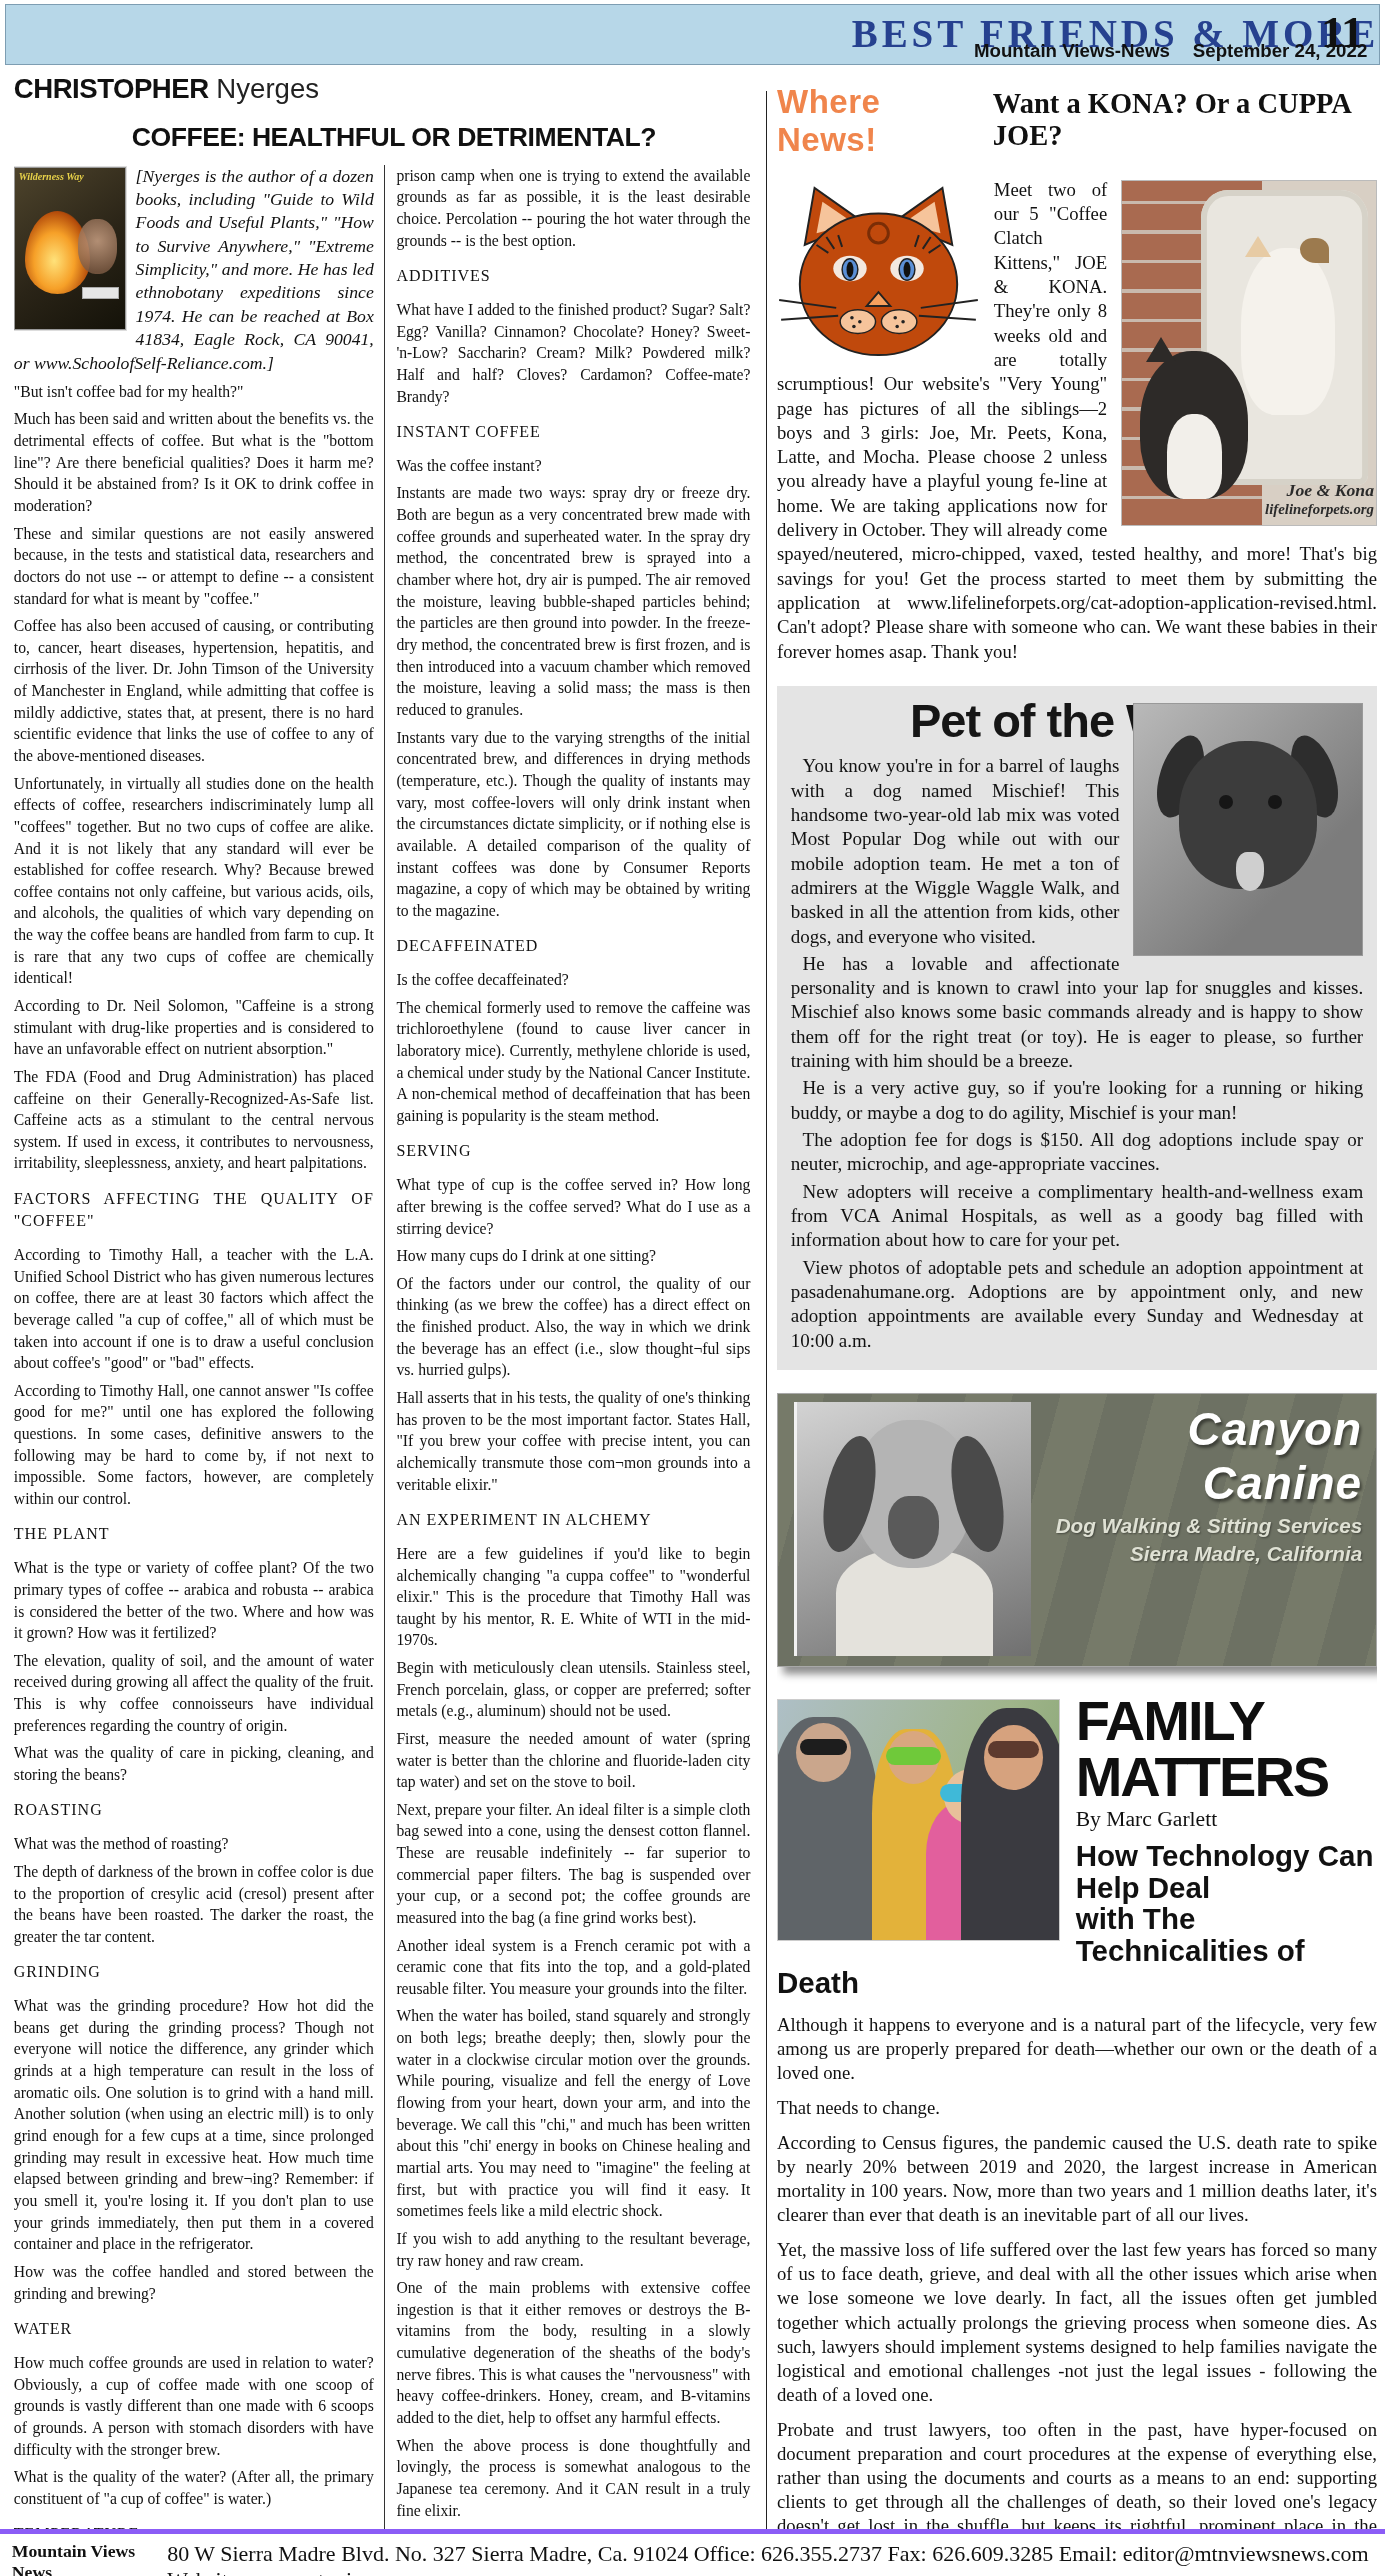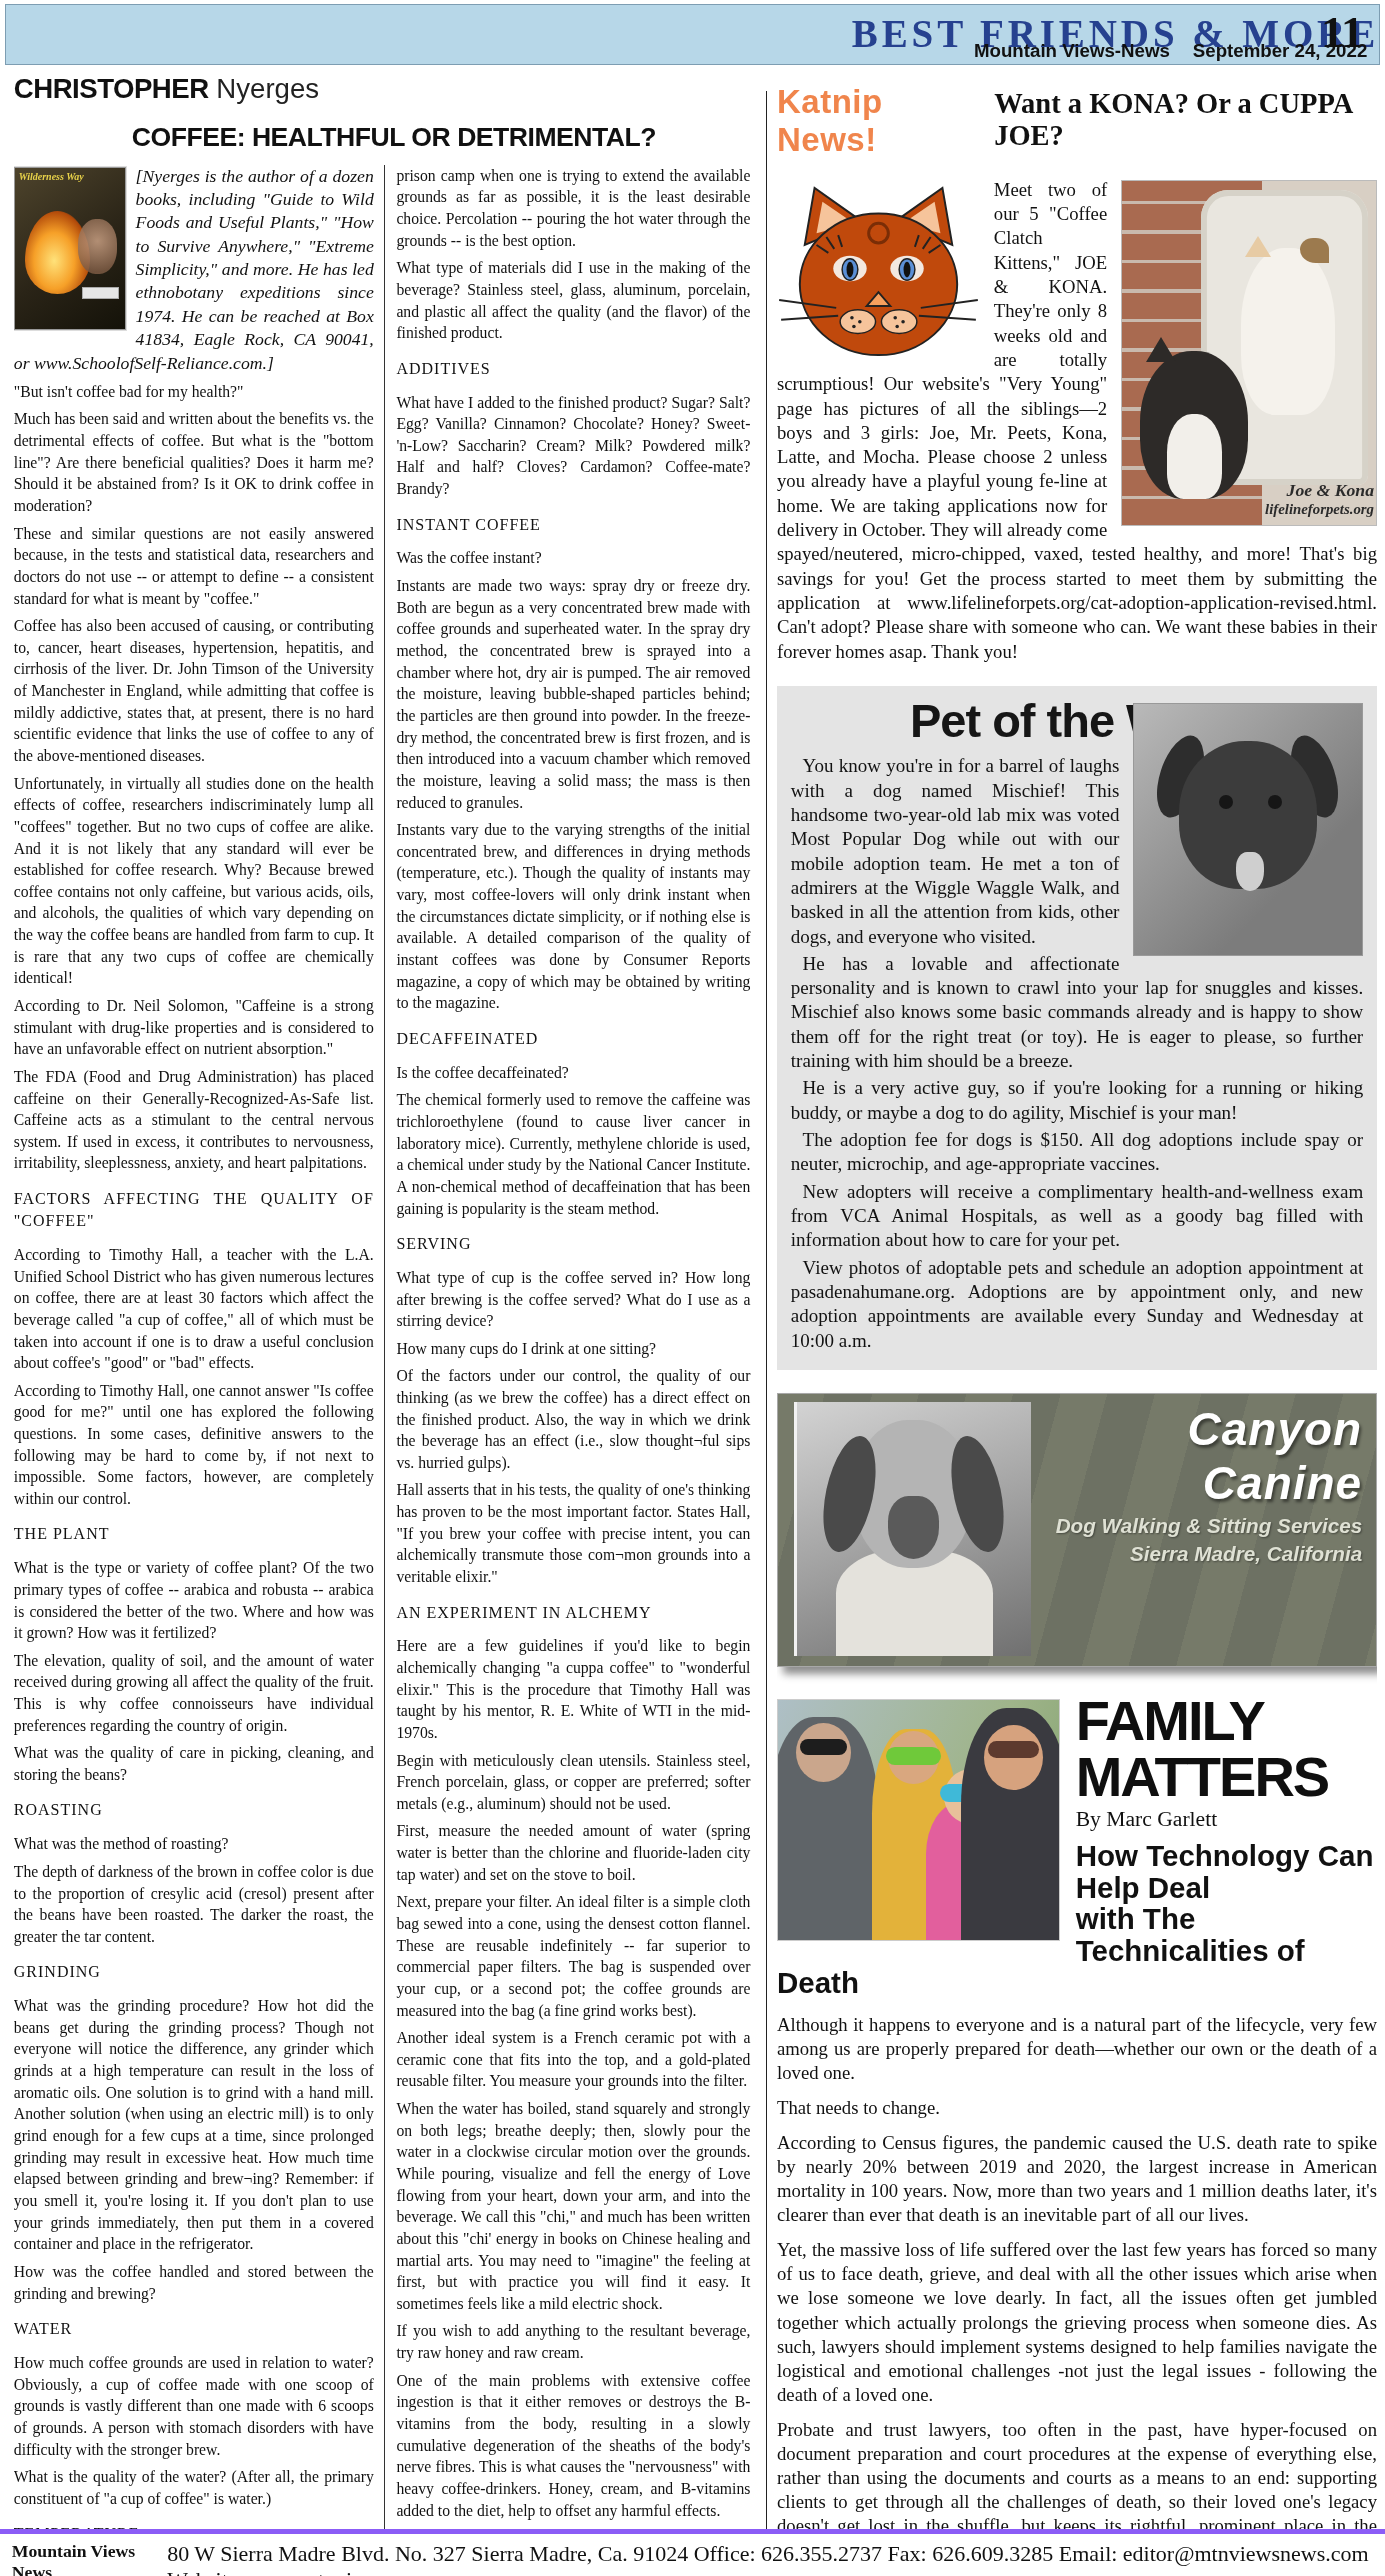--- a/index.html
+++ b/index.html
@@ -197,21 +197,20 @@
             <p>How was the coffee handled and stored between the grinding and brewing?</p>
             <h4>WATER</h4>
             <p>How much coffee grounds are used in relation to water? Obviously, a cup of coffee made with one scoop of grounds is vastly different than one made with 6 scoops of grounds. A person with stomach disorders with have difficulty with the stronger brew.</p>
             <p>What is the quality of the water? (After all, the primary constituent of "a cup of coffee" is water.)</p>
             <h4>TEMPERATURE</h4>
           </div>
       </div>
       <div class="c2">
         <div>
             <p>prison camp when one is trying to extend the available grounds as far as possible, it is the least desirable choice. Percolation -- pouring the hot water through the grounds -- is the best option.</p>
-            <p>What type of materials did I use in the making of the beverage? Stainless steel, glass, aluminum, porcelain, and plastic all affect the quality (and the flavor) of the finished product.</p>
             <h4>ADDITIVES</h4>
             <p>What have I added to the finished product? Sugar? Salt? Egg? Vanilla? Cinnamon? Chocolate? Honey? Sweet-'n-Low? Saccharin? Cream? Milk? Powdered milk? Half and half? Cloves? Cardamon? Coffee-mate? Brandy?</p>
             <h4>INSTANT COFFEE</h4>
             <p>Was the coffee instant?</p>
             <p>Instants are made two ways: spray dry or freeze dry. Both are begun as a very concentrated brew made with coffee grounds and superheated water. In the spray dry method, the concentrated brew is sprayed into a chamber where hot, dry air is pumped. The air removed the moisture, leaving bubble-shaped particles behind; the particles are then ground into powder. In the freeze-dry method, the concentrated brew is first frozen, and is then introduced into a vacuum chamber which removed the moisture, leaving a solid mass; the mass is then reduced to granules.</p>
             <p>Instants vary due to the varying strengths of the initial concentrated brew, and differences in drying methods (temperature, etc.). Though the quality of instants may vary, most coffee-lovers will only drink instant when the circumstances dictate simplicity, or if nothing else is available. A detailed comparison of the quality of instant coffees was done by Consumer Reports magazine, a copy of which may be obtained by writing to the magazine.</p>
             <h4>DECAFFEINATED</h4>
             <p>Is the coffee decaffeinated?</p>
             <p>The chemical formerly used to remove the caffeine was trichloroethylene (found to cause liver cancer in laboratory mice). Currently, methylene chloride is used, a chemical under study by the National Cancer Institute. A non-chemical method of decaffeination that has been gaining is popularity is the steam method.</p>
             <h4>SERVING</h4>
@@ -231,21 +230,21 @@
             <p>When the above process is done thoughtfully and lovingly, the process is somewhat analogous to the Japanese tea ceremony. And it CAN result in a truly fine elixir.</p>
           </div>
       </div>
     </div>
   </div>
 
   <div class="right">
 
     <div class="katnip">
       <div class="katnip-head">
-        <div class="katnip-logo">Katnip News!</div>
+        <div class="katnip-logo">Where News!</div>
         <div class="kona-head">Want a KONA? Or a CUPPA JOE?</div>
       </div>
       <div class="katnip-body">
         <div class="cat-clip">
           <svg viewBox="0 0 206 182" width="203" height="179">
             <polygon points="28,64 38,6 86,40" fill="#c0490c" stroke="#222" stroke-width="2"></polygon>
             <polygon points="178,64 168,6 120,40" fill="#c0490c" stroke="#222" stroke-width="2"></polygon>
             <polygon points="40,52 46,20 78,42" fill="#f6c49b"></polygon>
             <polygon points="166,52 160,20 128,42" fill="#f6c49b"></polygon>
             <ellipse cx="103" cy="104" rx="80" ry="72" fill="#c0490c" stroke="#222" stroke-width="2"></ellipse>

